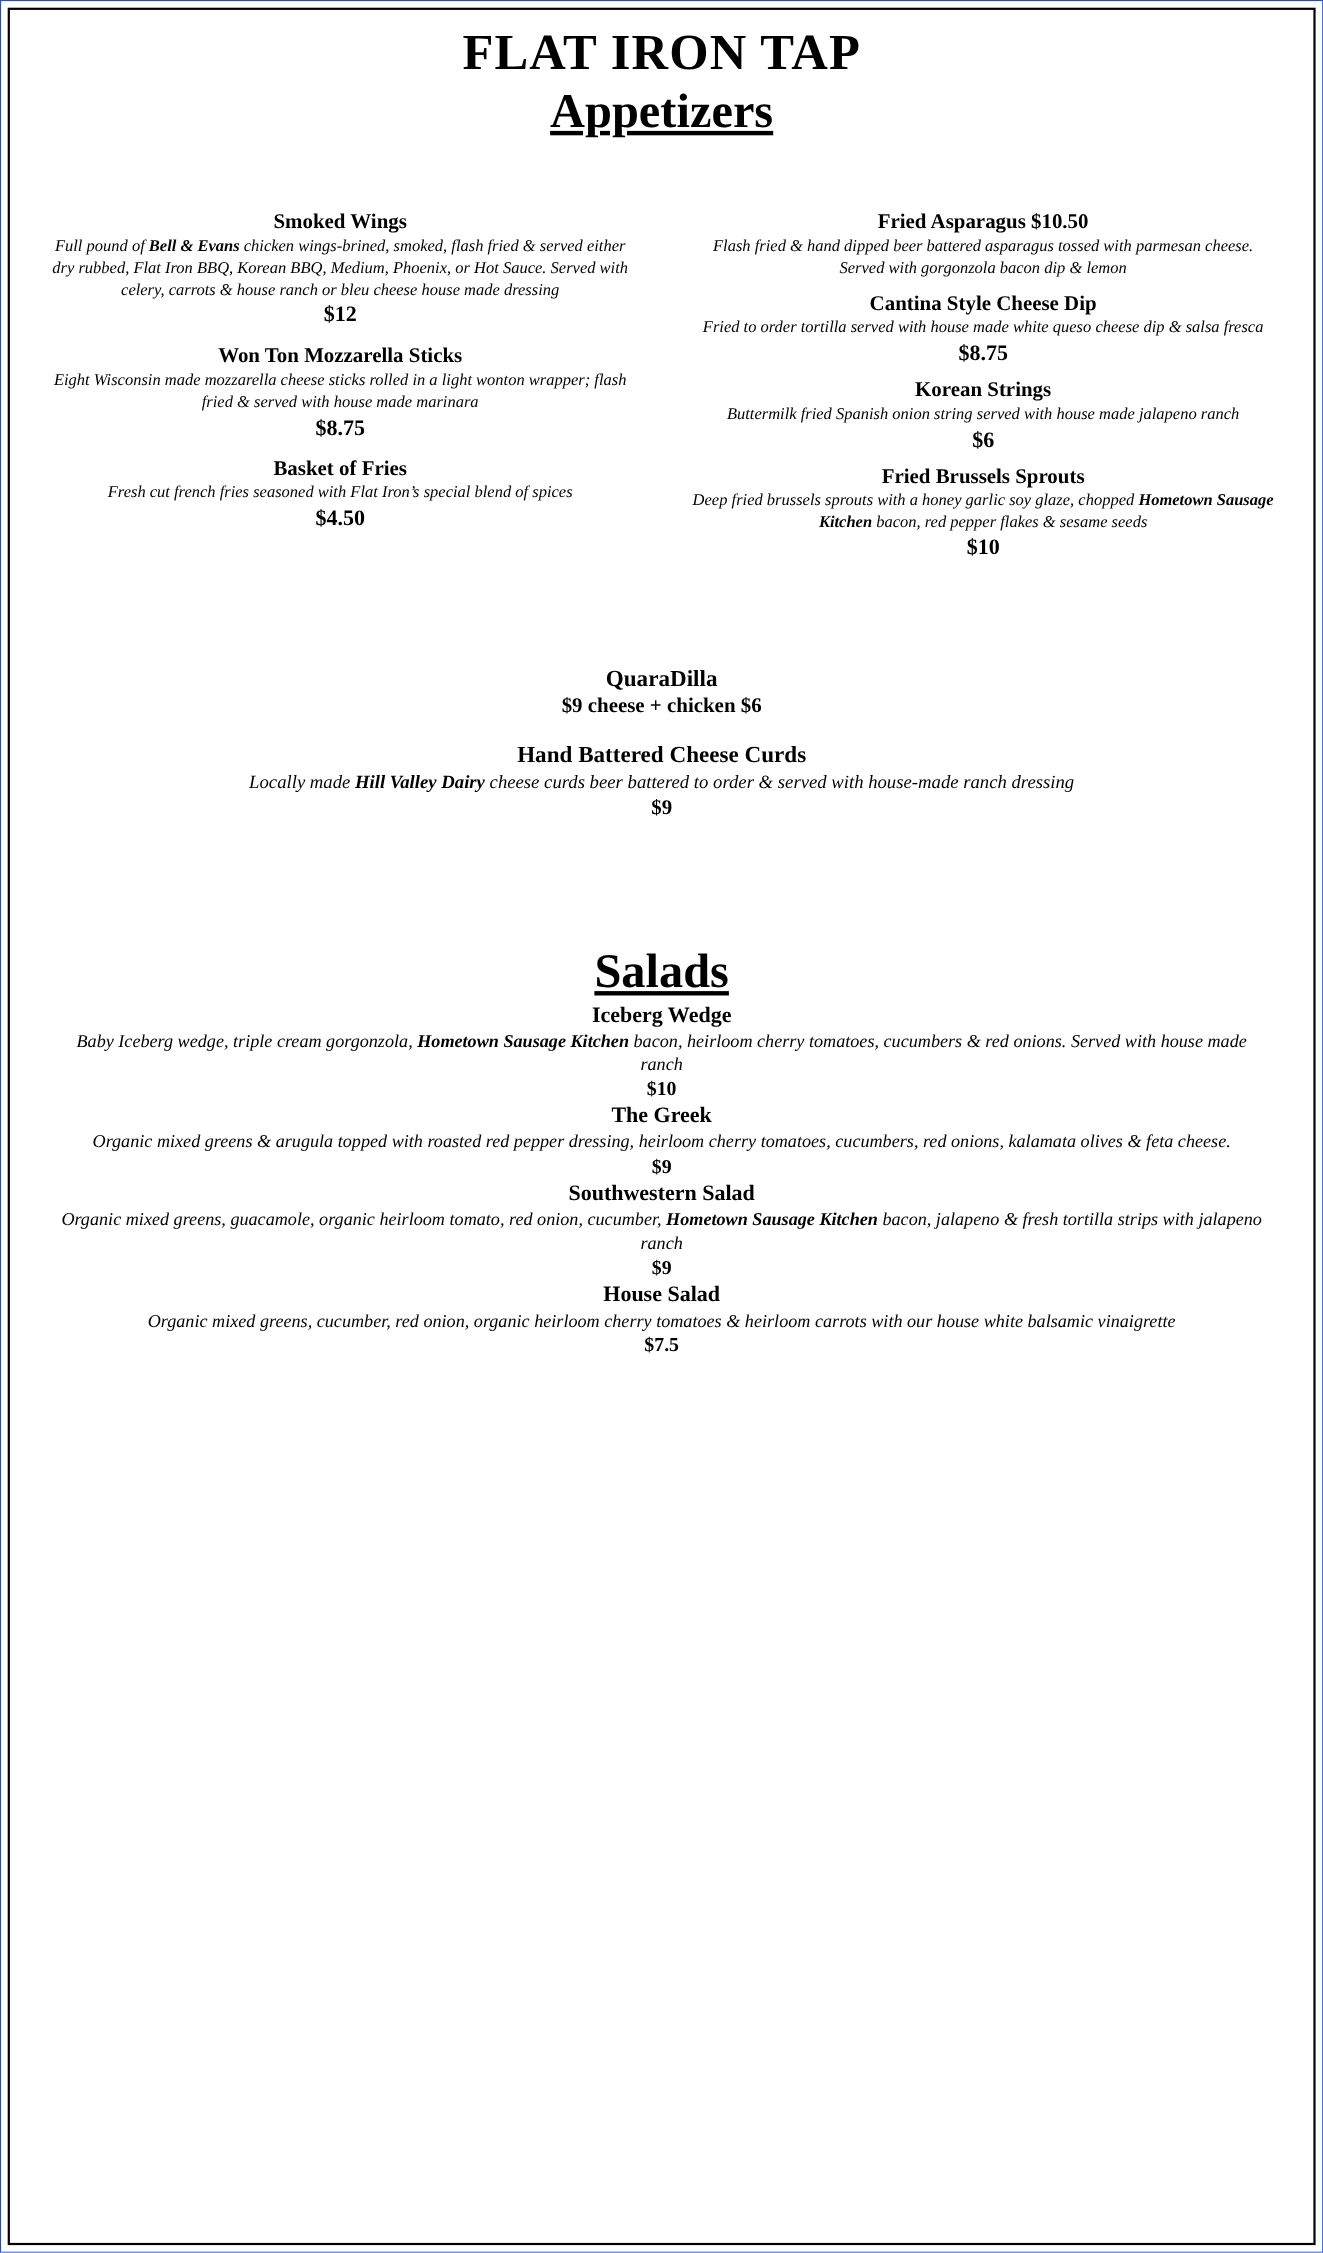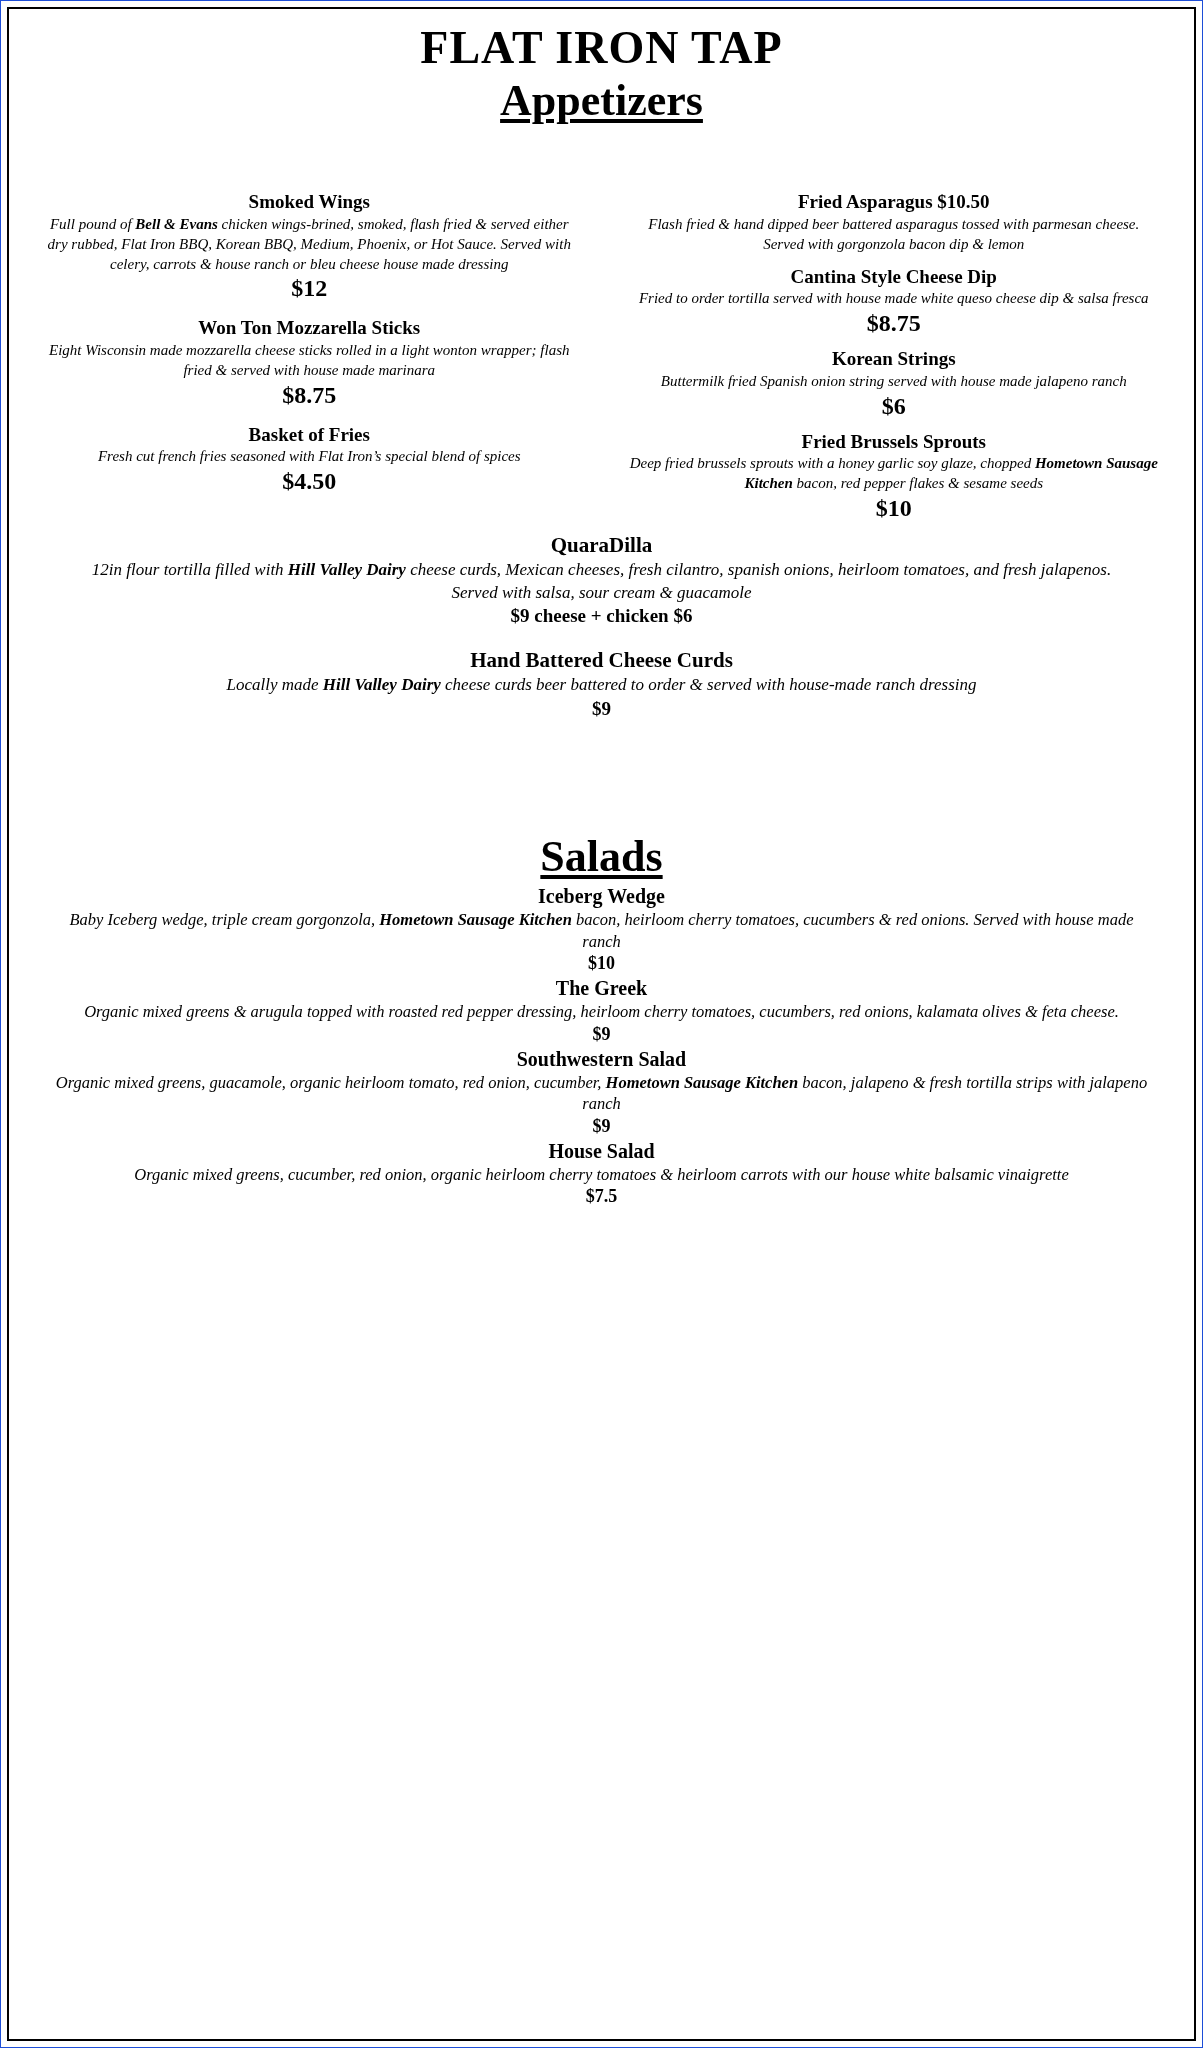--- a/index.html
+++ b/index.html
@@ -79,31 +79,32 @@
     font-style: italic;
     font-size: 15px;
     line-height: 1.32;
     margin: 0 6px;
   }
   .item-desc b {
     font-weight: bold;
   }
   .item-price {
     font-weight: bold;
-    font-size: 24px;
+    font-size: 20px;
     margin-top: 1px;
   }
   .col-right .item {
     margin-bottom: 10px;
   }
   .col-right .item-name {
     font-size: 19px;
   }
   
   .full-items {
+    margin-top: 84px;
   }
   .full-item {
     text-align: center;
     margin-bottom: 20px;
   }
   .full-item .item-name {
     font-size: 21px;
   }
   .full-item .item-desc {
     font-size: 17px;
@@ -193,21 +194,20 @@
           <div class="item-price">$10</div>
         </div>
 
       </div>
     </div>
 
     <div class="full-items">
 
       <div class="full-item">
         <div class="item-name">QuaraDilla</div>
-        <div class="item-desc"><span>12in flour tortilla filled with </span><b>Hill Valley Dairy</b><span> cheese curds, Mexican cheeses, fresh cilantro, spanish onions, heirloom tomatoes, and fresh jalapenos. Served with salsa, sour cream &amp; guacamole</span></div>
         <div class="item-price">$9 cheese + chicken $6</div>
       </div>
 
       <div class="full-item">
         <div class="item-name">Hand Battered Cheese Curds</div>
         <div class="item-desc"><span>Locally made </span><b>Hill Valley Dairy</b><span> cheese curds beer battered to order &amp; served with house-made ranch dressing</span></div>
         <div class="item-price">$9</div>
       </div>
 
     </div>

